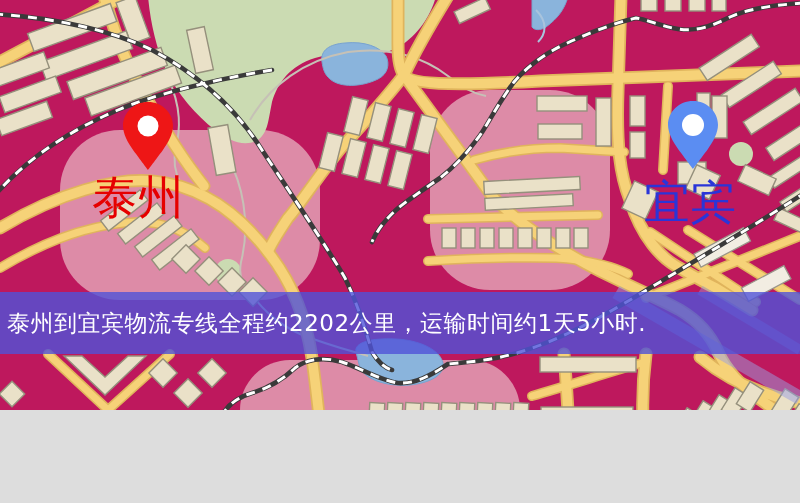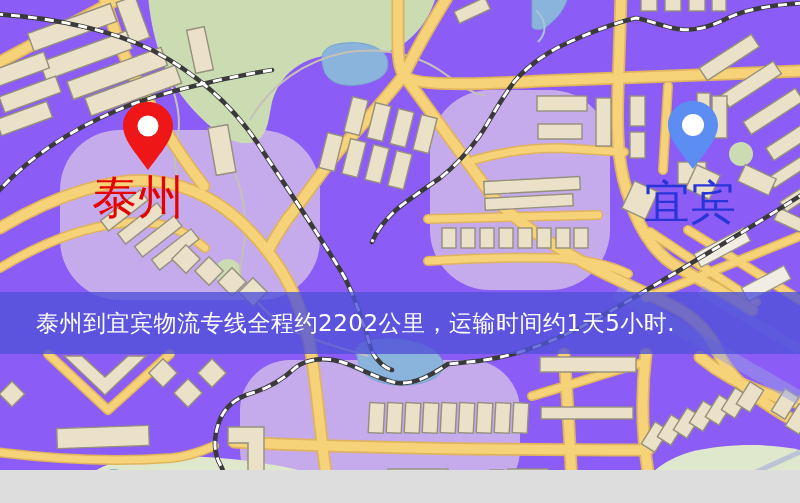--- a/index.html
+++ b/index.html
@@ -1,17 +1,17 @@
 <!DOCTYPE html>
 <html><head>
 <meta charset="utf-8">
 <style>
   html,body{margin:0;padding:0;background:#ddd;}
-  .screen{position:relative;width:800px;height:470px;overflow:hidden;
-          background:#8b5cf6;font-family:"DejaVu Sans",sans-serif;}
+  .screen{position:relative;width:800px;height:410px;overflow:hidden;
+          background:#be185d;font-family:"DejaVu Sans",sans-serif;}
   .map-svg{position:absolute;left:0;top:0;}
   
   .case-wide use{fill:none;stroke:#e0b45c;stroke-width:13;stroke-linecap:round;stroke-linejoin:round;}
   .fill-wide use{fill:none;stroke:#f6d278;stroke-width:9.5;stroke-linecap:round;stroke-linejoin:round;}
   .case-nar use{fill:none;stroke:#e0b45c;stroke-width:10;stroke-linecap:round;stroke-linejoin:round;}
   .fill-nar use{fill:none;stroke:#f6d278;stroke-width:7;stroke-linecap:round;stroke-linejoin:round;}
   
   .rail-base use{fill:none;stroke:#3a3a3a;stroke-width:4.6;stroke-linecap:round;}
   .rail-dash use{fill:none;stroke:#ffffff;stroke-width:2.9;stroke-dasharray:9 8;stroke-linecap:butt;}
   
@@ -21,21 +21,21 @@
   .stream-blue{fill:none;stroke:#a9c4dd;stroke-width:2;}
   .park{fill:#cbdbb2;}
   .park-pale{fill:#dfe7cc;}
   .water{fill:#8ab4dc;stroke:#79a3cf;stroke-width:1;}
   .tint{fill:#f6ebe3;opacity:.55;}
   .lav{fill:none;stroke:#9aa0e2;}
   .marker-label{font-family:"DejaVu Serif",serif;font-size:46px;font-weight:500;}
   
   .banner{position:absolute;left:0;top:292px;width:800px;height:62px;
           background:rgba(80,82,216,0.80);display:flex;align-items:center;}
-  .banner span{color:#ffffff;font-size:23px;letter-spacing:.5px;padding-left:36px;
+  .banner span{color:#ffffff;font-size:23px;letter-spacing:.5px;padding-left:7px;
                font-family:"DejaVu Sans",sans-serif;white-space:nowrap;}
 </style>
 </head>
 <body>
 
 <div class="screen">
   <svg class="map-svg" width="800" height="503" viewBox="0 0 800 503">
 
     <defs>
 

